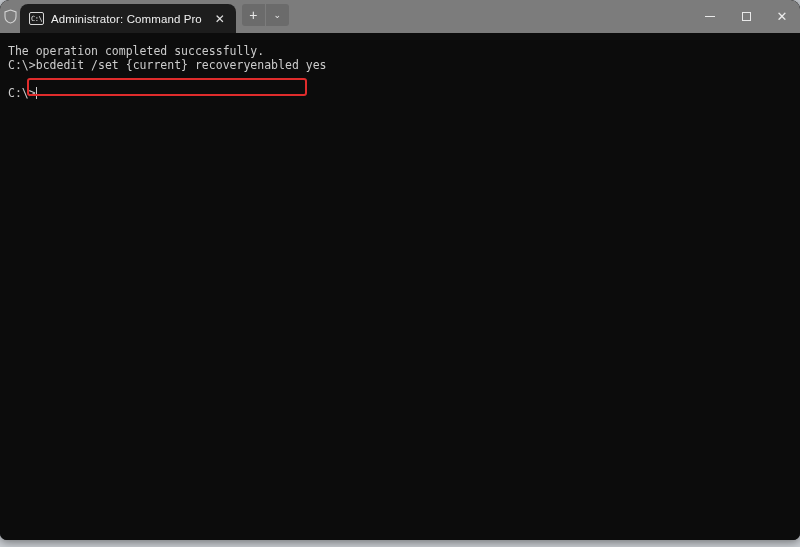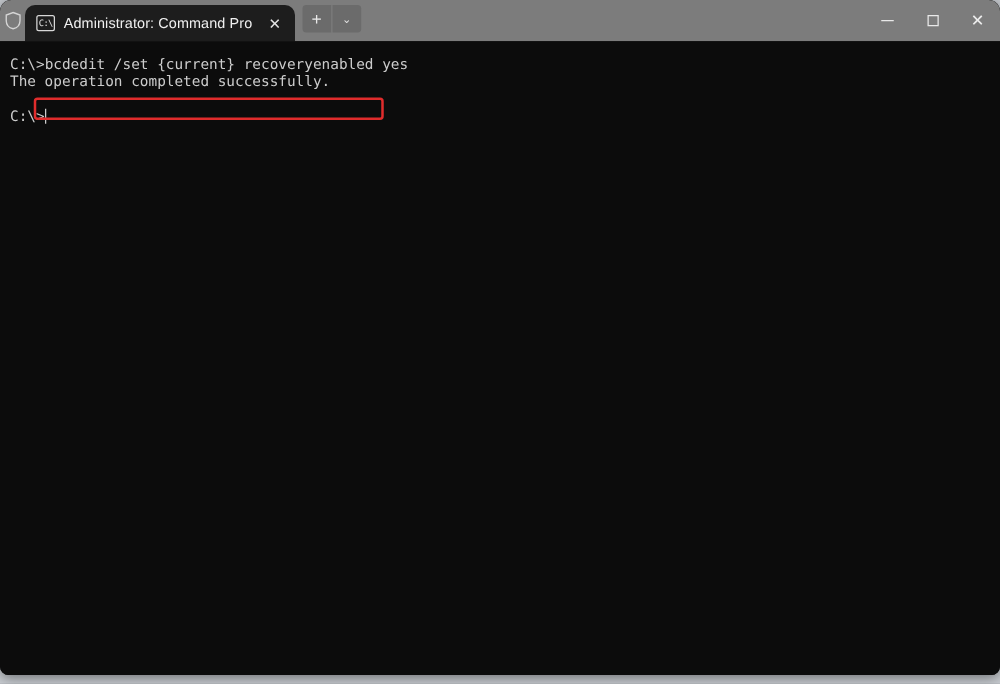--- a/index.html
+++ b/index.html
@@ -255,23 +255,23 @@
         <span class="box-max"></span>
       </div>
       <div class="wc">
         <span class="x-close">✕</span>
       </div>
     </div>
   </div>
 
   <div id="terminal">
 
+    <div class="term-line">The operation completed successfully.</div>
+
     <div class="term-line" id="line-cmd"><span>C:\&gt;</span><span>bcdedit /set {current} recoveryenabled yes</span></div>
-
-    <div class="term-line">The operation completed successfully.</div>
 
     <div class="term-line blank"> </div>
 
     <div class="term-line"><span>C:\&gt;</span><span class="cursor"></span></div>
 
     <div id="highlight-box"></div>
   </div>
 
 </div>
 

